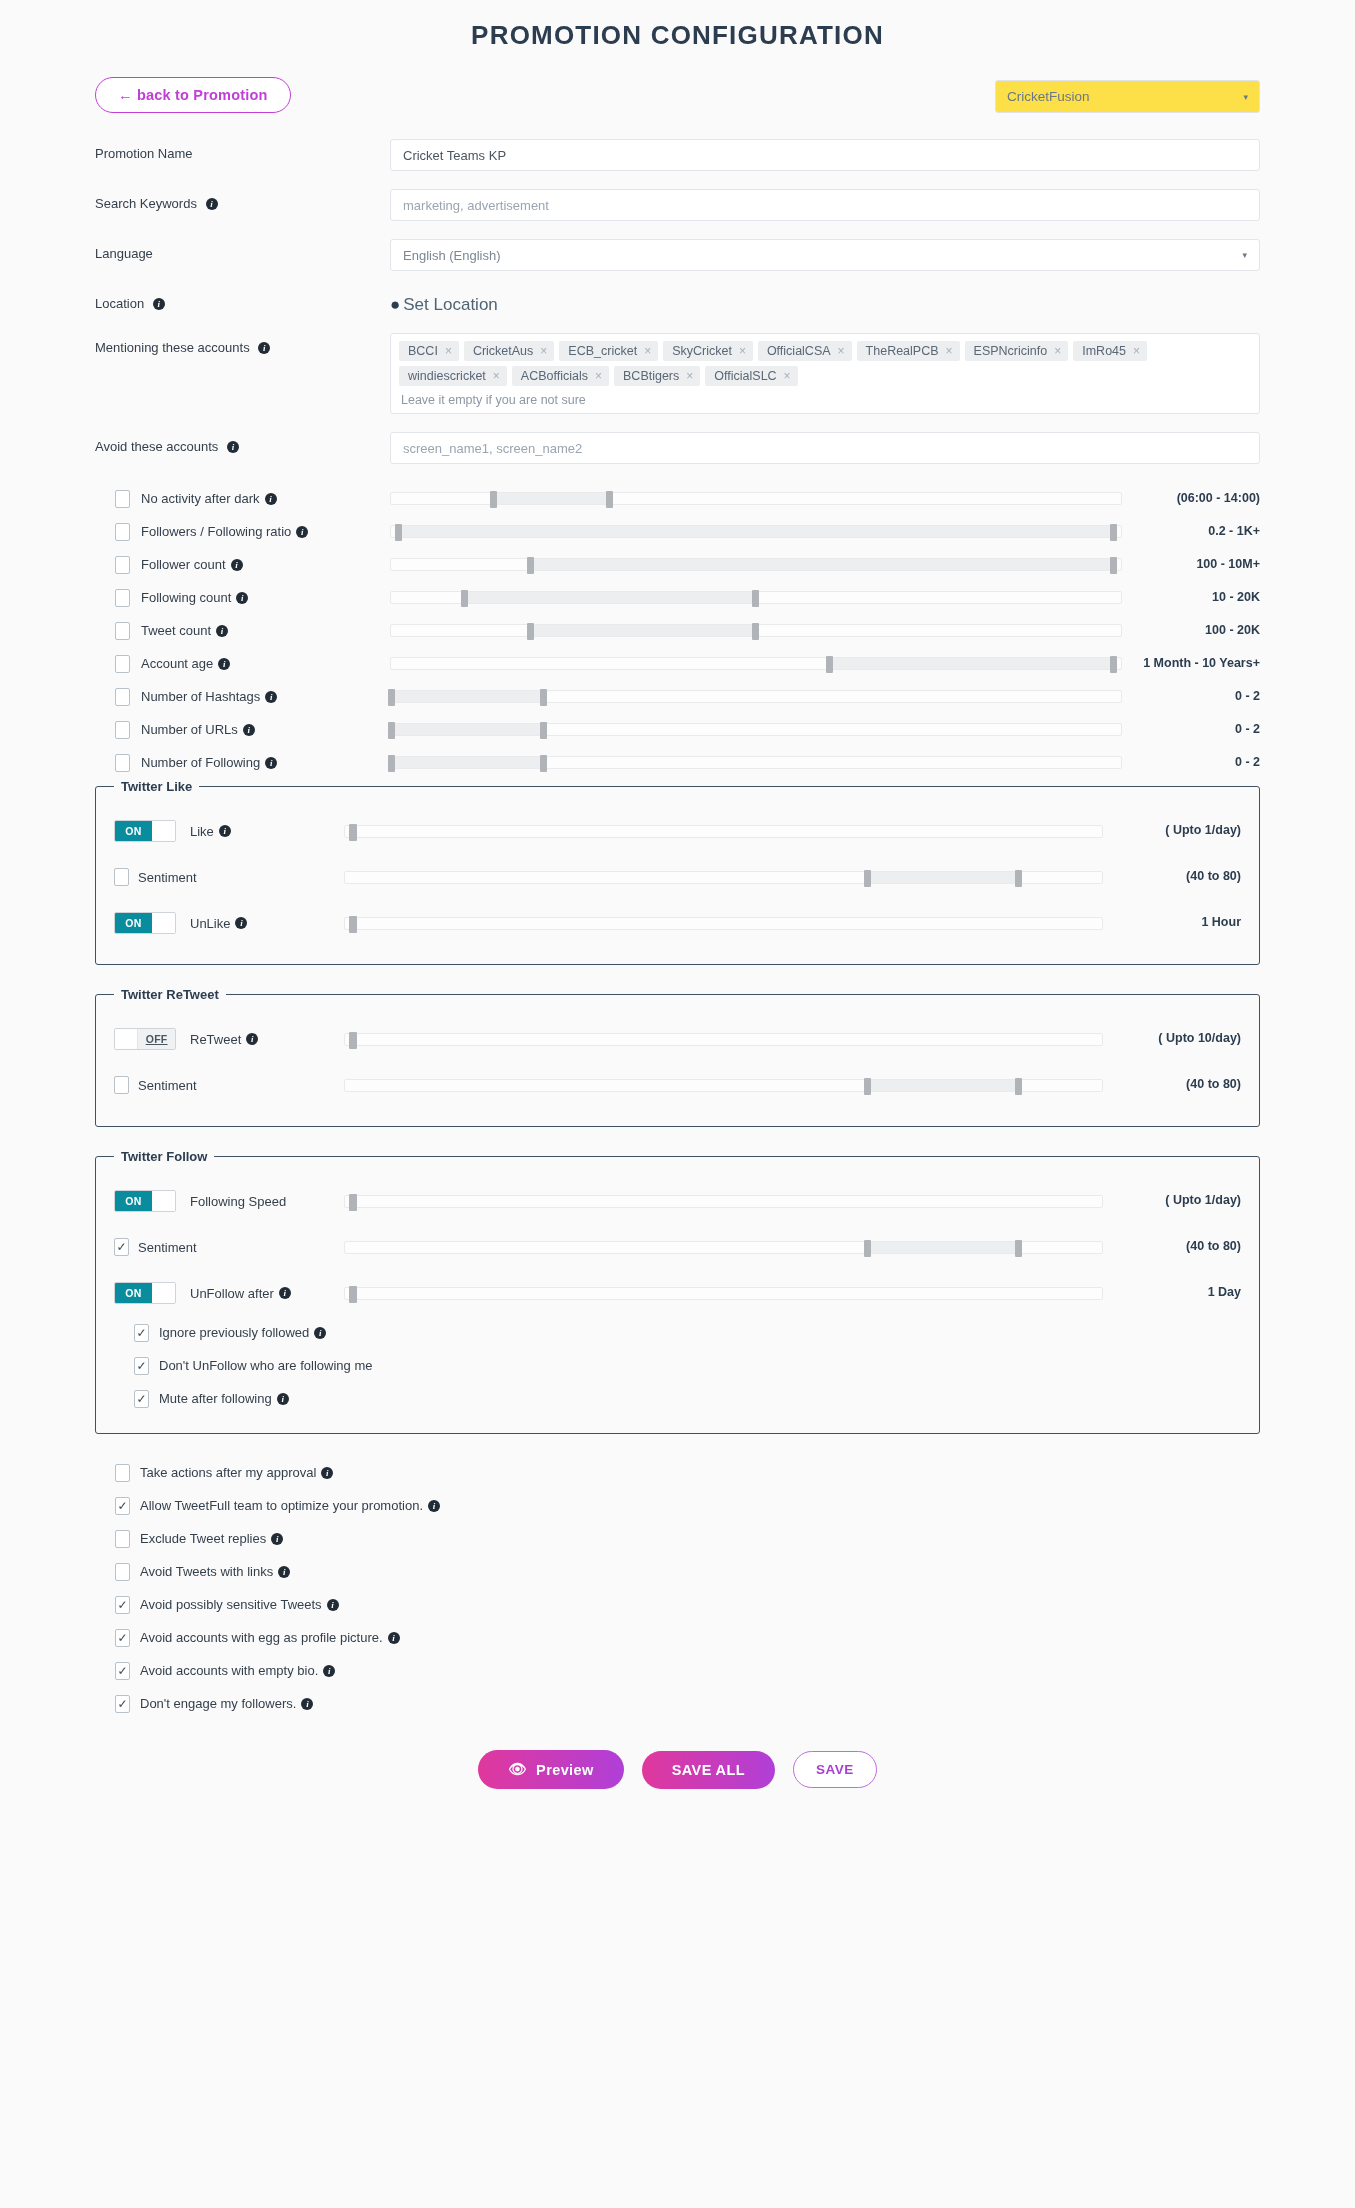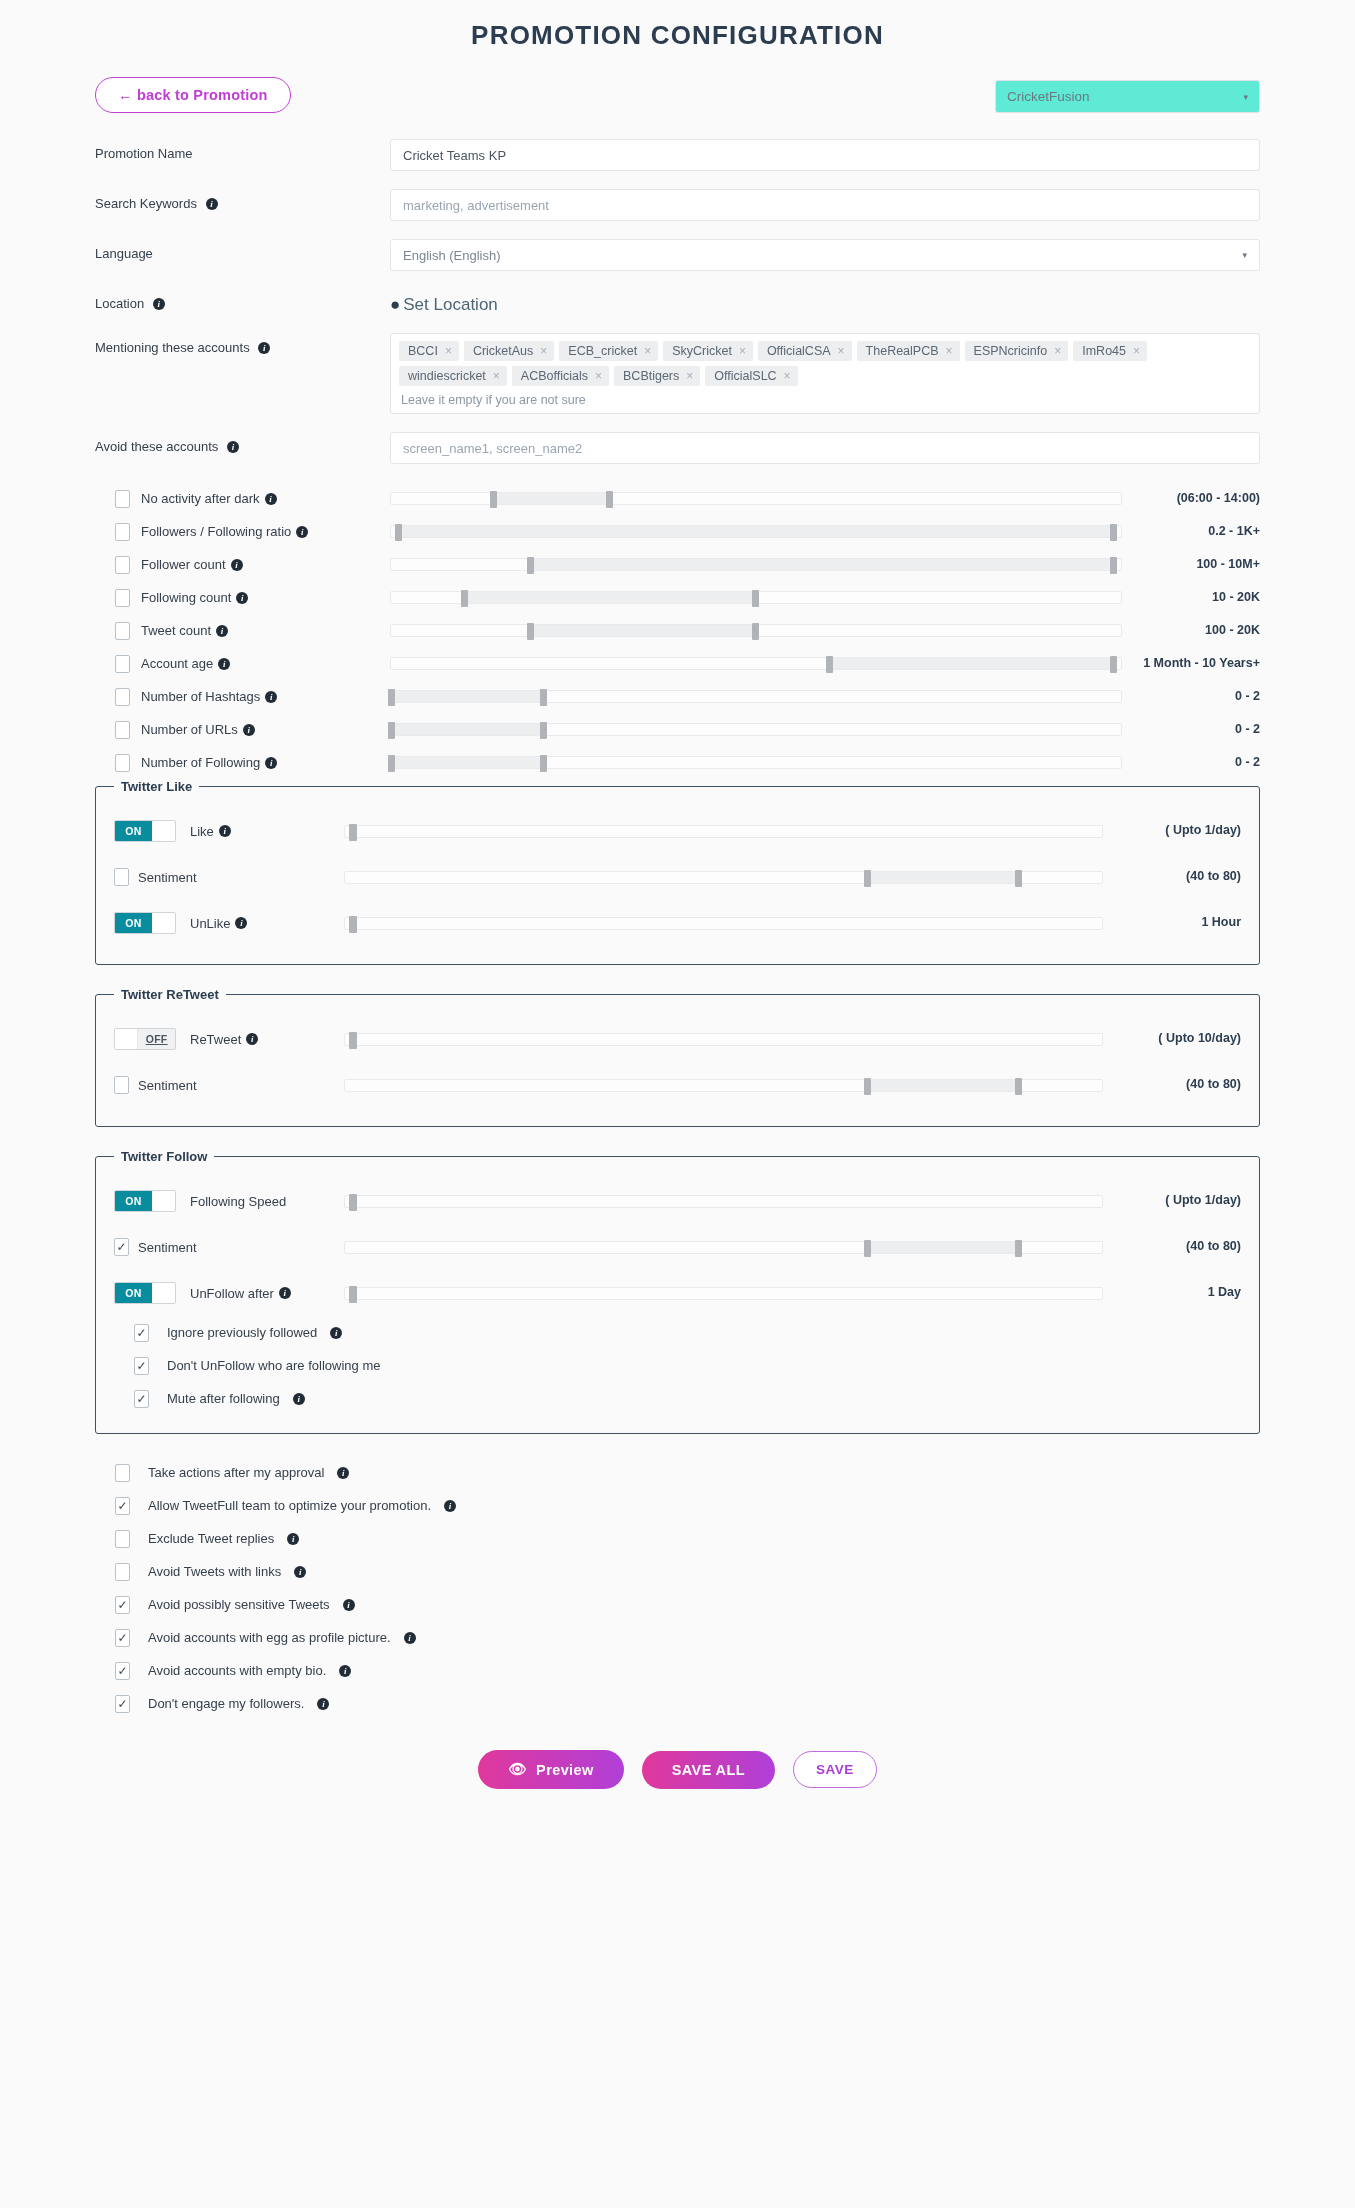--- a/index.html
+++ b/index.html
@@ -26,21 +26,21 @@
   .wrap { width:1355px; padding:0 95px; }
 
   
   .toprow { display:flex; align-items:flex-end; justify-content:space-between; margin-bottom:26px; }
   .back-btn {
     border:1.5px solid #c13fd6; color:#c13fd6; background:#fff;
     border-radius:22px; padding:9px 22px; font-size:14.5px; font-weight:bold;
     cursor:pointer; letter-spacing:.2px;
   }
   .acct-select {
-    width:265px; height:33px; border:1px solid #dfe3e8; background:#5eead4;
+    width:265px; height:33px; border:1px solid #dfe3e8; background:#fde047;
     border-radius:3px; display:flex; align-items:center; justify-content:space-between;
     padding:0 11px; color:#6b7884; font-size:13.5px; cursor:pointer;
   }
   .caret { font-size:9px; color:#6b7884; }
 
   
   .frow { display:flex; align-items:flex-start; margin-bottom:18px; }
   .flabel { width:295px; flex:0 0 295px; padding-top:7px; font-size:13px; color:#333f4b; }
   .fctl { flex:1; }
   .info {
@@ -121,21 +121,21 @@
     display:flex; align-items:center; justify-content:center;
     font-size:10.5px; font-weight:bold; letter-spacing:.3px;
   }
   .toggle.on .lbl { width:38px; background:#088c9e; color:#fff; }
   .toggle.on .knob { width:24px; background:#fff; }
   .toggle.off .knob { width:24px; background:#fff; border-right:1px solid #e3e6e9; }
   .toggle.off .lbl { width:38px; background:#f0f1f2; color:#4a5562;text-decoration:underline; }
   .fstext { font-size:13px; color:#333f4b; }
 
   
-  .plainrow { display:flex; align-items:center; min-height:33px; padding-left:20px;gap:8px; }
+  .plainrow { display:flex; align-items:center; min-height:33px; padding-left:20px; }
 
   
   .btnbar { display:flex; justify-content:center; align-items:center; gap:18px; margin-top:30px; }
   .btn-grad {
     background:linear-gradient(90deg,#e0389c 0%,#b03fd8 100%);
     color:#fff; border:none; border-radius:22px; padding:11px 30px;
     font-size:14.5px; font-weight:bold; cursor:pointer; letter-spacing:.4px;
     display:flex; align-items:center; gap:9px;
   }
   .btn-out {

